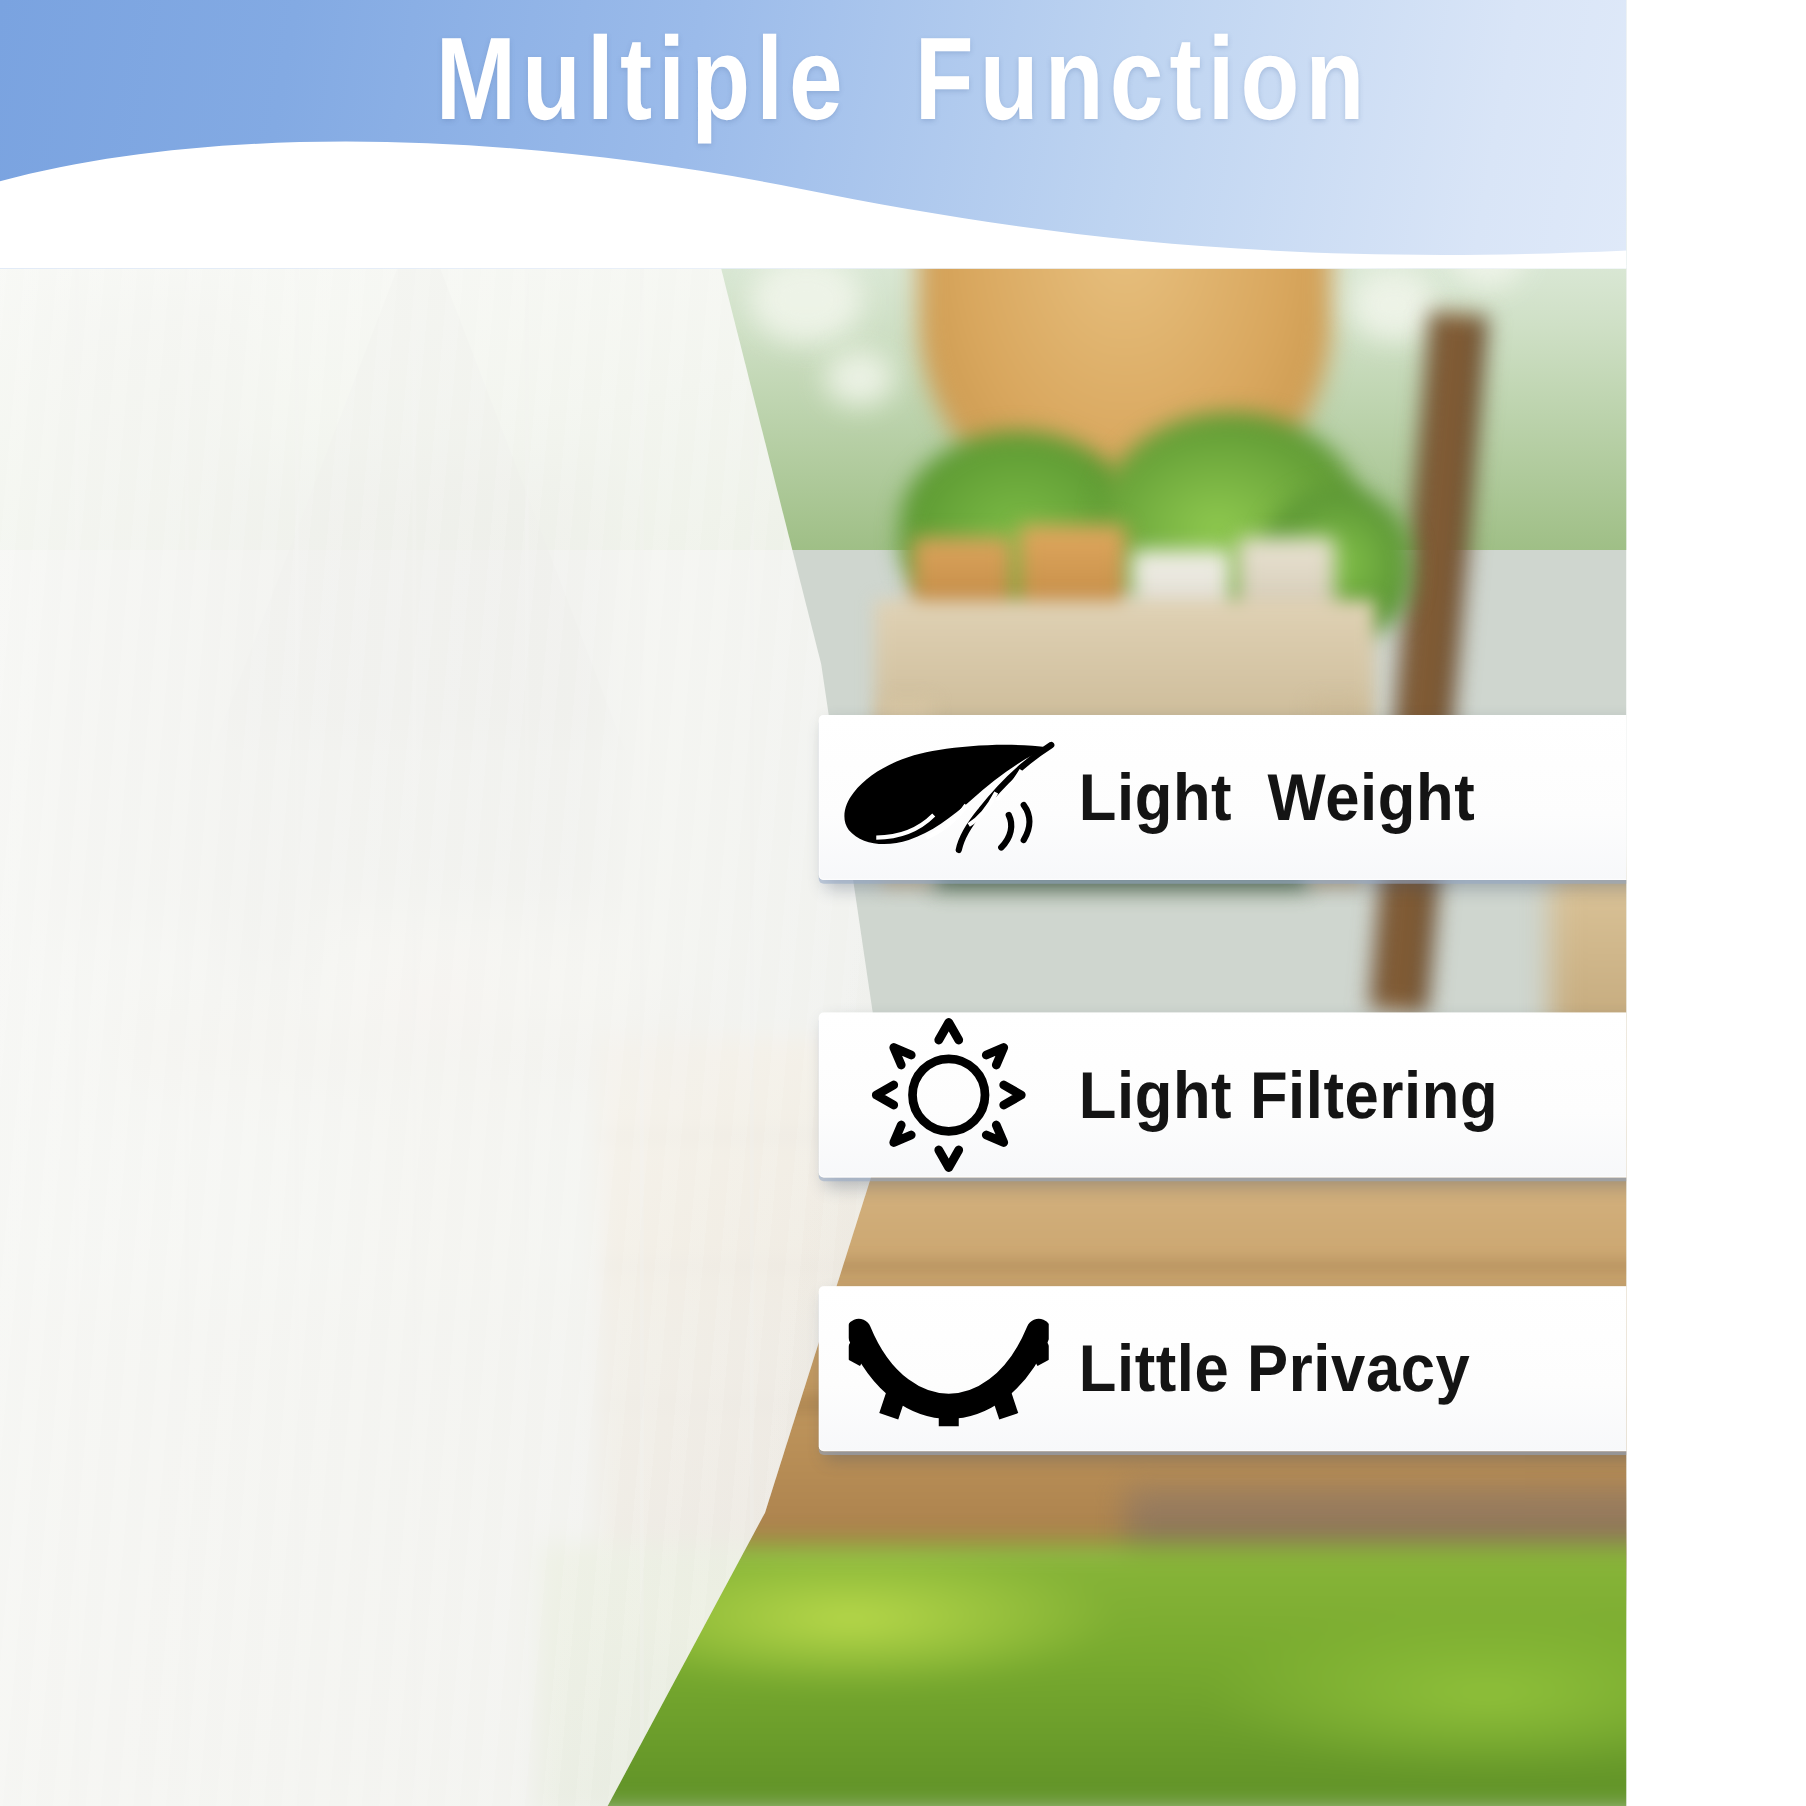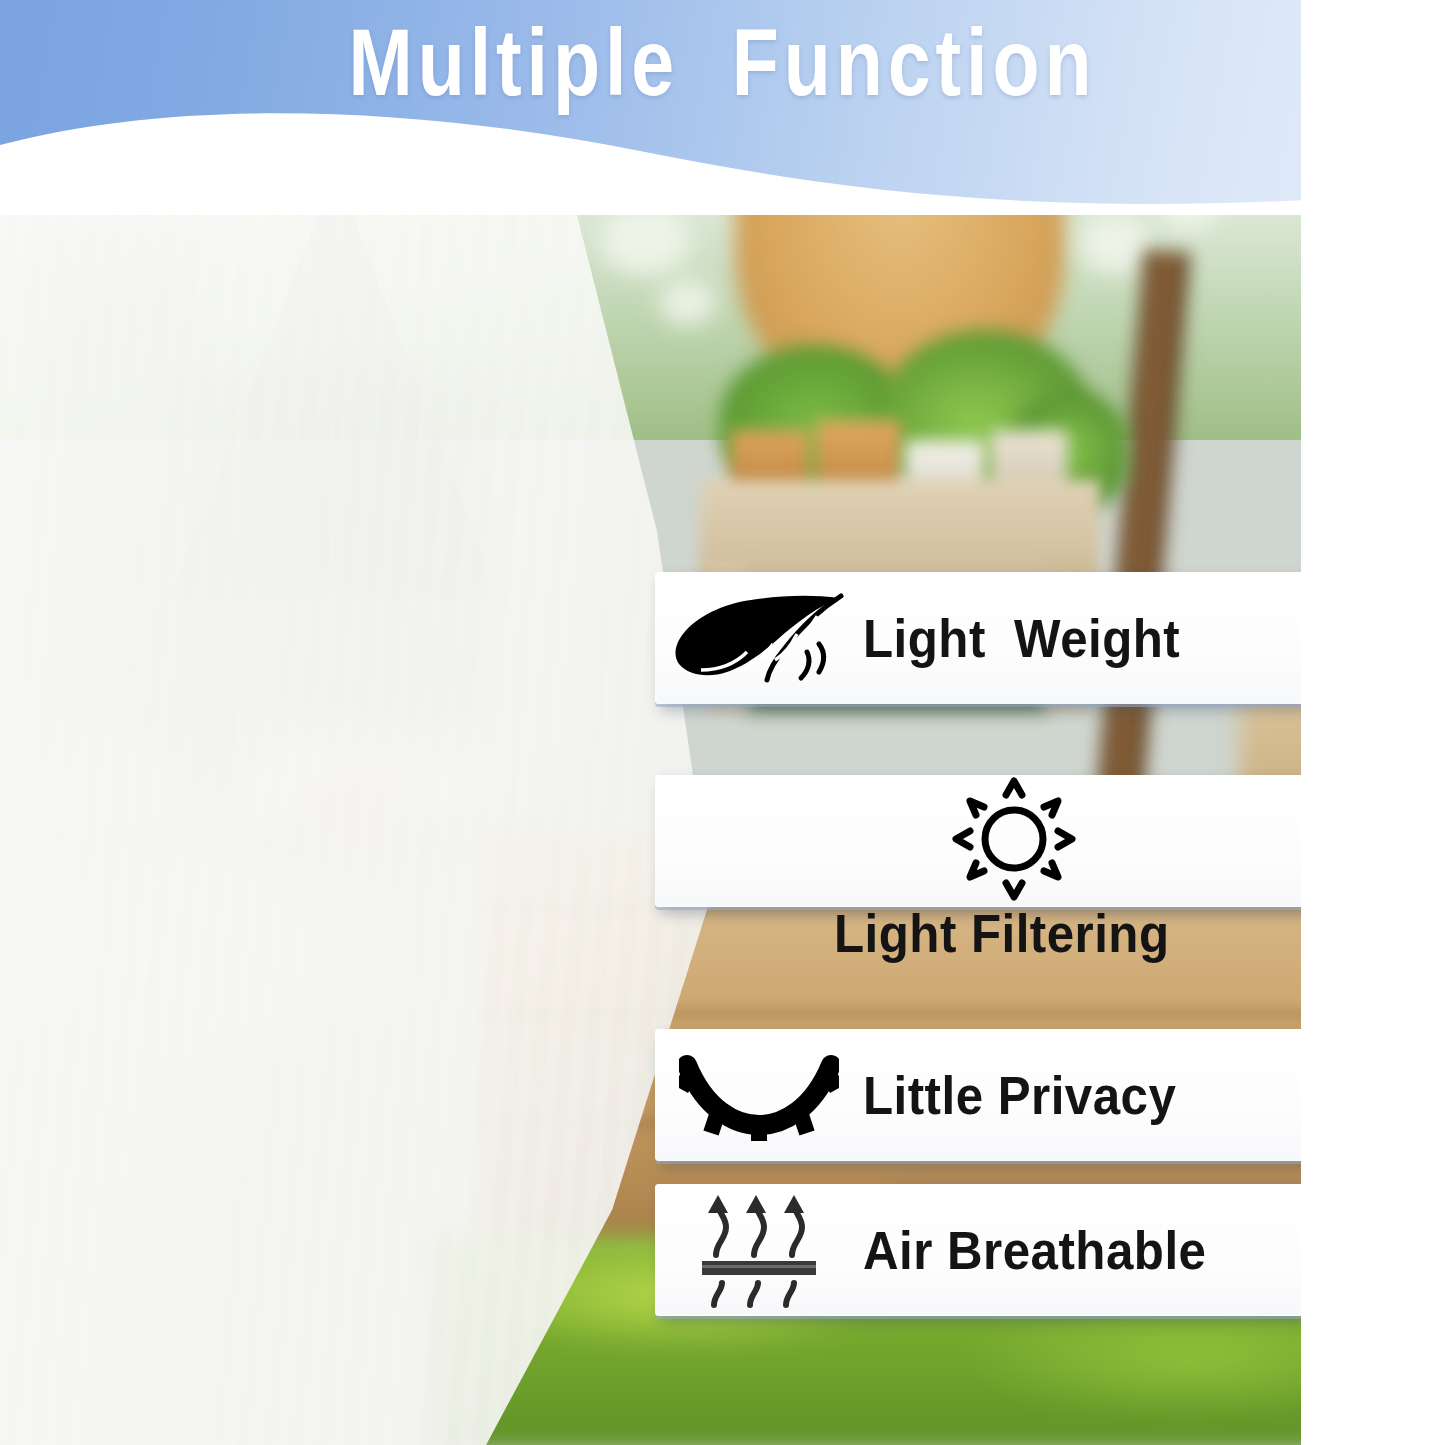--- a/index.html
+++ b/index.html
@@ -149,21 +149,21 @@
     position:absolute;left:655px;width:718px;height:132px;
     background:linear-gradient(180deg,#ffffff 0%,#fdfdfd 60%,#f7f8fa 100%);
     border-radius:4px;
     box-shadow:
       0 3px 0 0 rgba(150,170,200,.55),
       5px 7px 14px rgba(60,75,100,.33),
       0 0 0 1px rgba(255,255,255,.6) inset;
     display:flex;align-items:center;
   }
   .card-1{top:572px;}
-  .card-2{top:775px;flex-direction:column;}
+  .card-2{top:810px;}
   .card-3{top:986px;margin-top:43px;}
   .card-4{top:1184px;}
 
   .icon-slot{
     width:208px;min-width:208px;height:132px;
     display:flex;align-items:center;justify-content:center;
   }
   .card-label{
     color:#141414;
     font-size:53px;
@@ -297,39 +297,15 @@
             <line x1="148" y1="24" x2="158" y2="42"></line>
             <line x1="40" y1="62" x2="32" y2="86"></line>
             <line x1="120" y1="62" x2="128" y2="86"></line>
             <line x1="80" y1="76" x2="80" y2="94"></line>
           </g>
         </svg>
       </div>
       <div class="card-label">Little Privacy</div>
     </div>
 
-    <div class="card card-4">
-      <div class="icon-slot">
-        <svg width="126" height="126" viewBox="0 0 126 126">
-          <g fill="none" stroke="#2b2b2b" stroke-width="6" stroke-linecap="round">
-            <path d="M20 68 C20 56 30 52 30 40 C30 30 22 26 22 16"></path>
-            <path d="M58 68 C58 56 68 52 68 40 C68 30 60 26 60 16"></path>
-            <path d="M96 68 C96 56 106 52 106 40 C106 30 98 26 98 16"></path>
-          </g>
-          <g fill="#2b2b2b">
-            <path d="M22 8 L32 26 L12 26 Z"></path>
-            <path d="M60 8 L70 26 L50 26 Z"></path>
-            <path d="M98 8 L108 26 L88 26 Z"></path>
-          </g>
-          <rect x="6" y="74" width="114" height="14" fill="#3a3a3a"></rect>
-          <rect x="6" y="78" width="114" height="3" fill="#6a6a6a"></rect>
-          <g fill="none" stroke="#2b2b2b" stroke-width="6" stroke-linecap="round">
-            <path d="M26 96 C26 104 18 108 18 118"></path>
-            <path d="M62 96 C62 104 54 108 54 118"></path>
-            <path d="M98 96 C98 104 90 108 90 118"></path>
-          </g>
-        </svg>
-      </div>
-      <div class="card-label">Air Breathable</div>
-    </div>
 
   </div>
 </div>
 
 </body></html>

